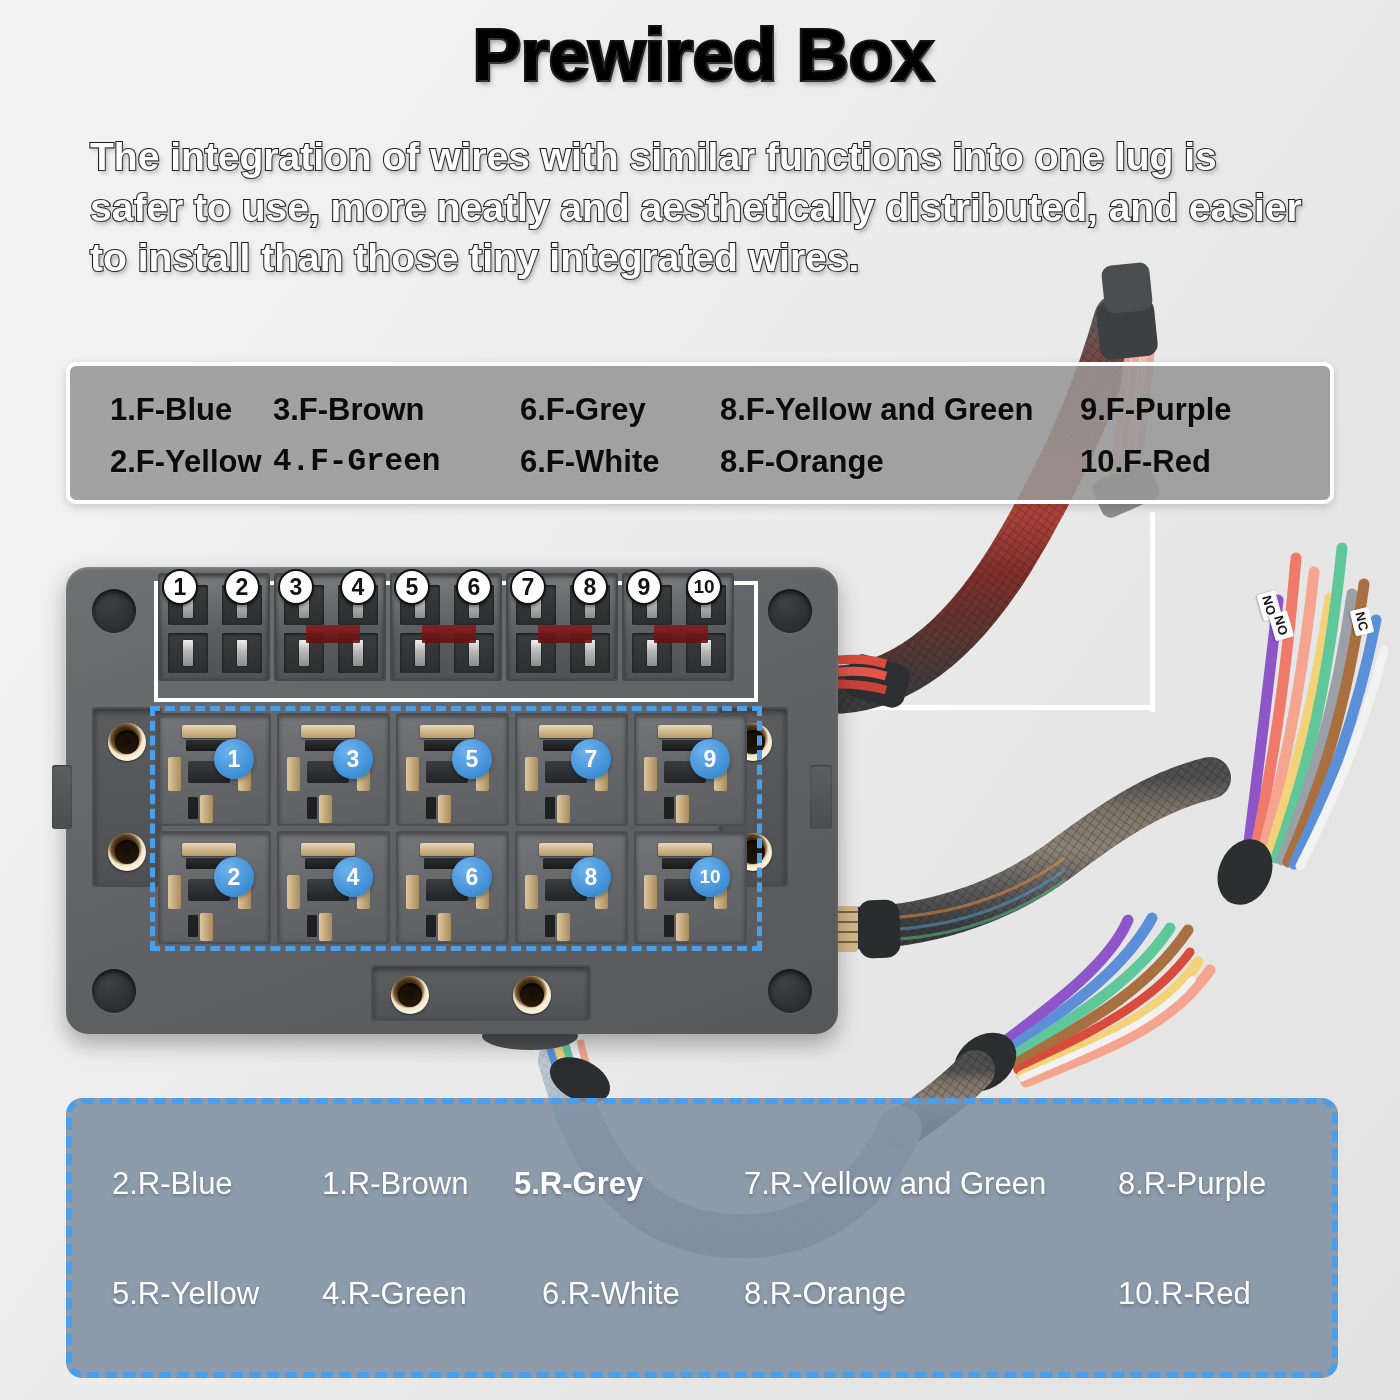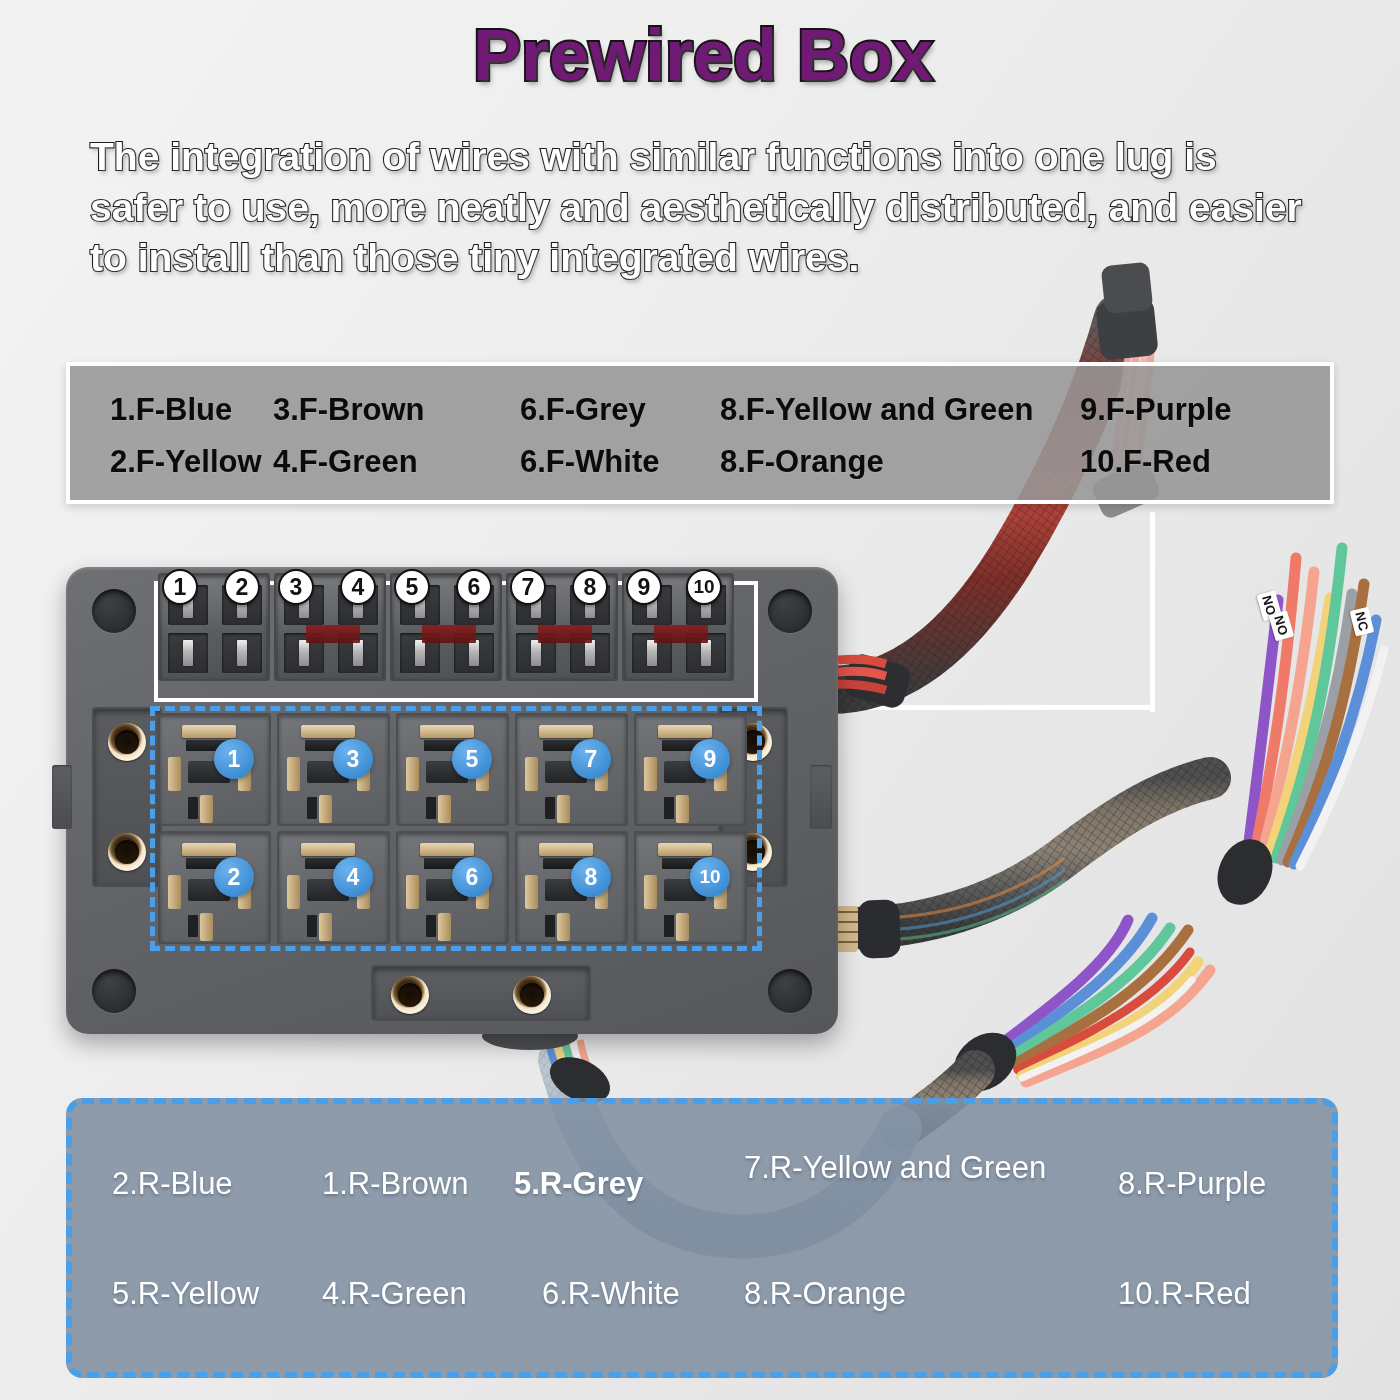--- a/index.html
+++ b/index.html
@@ -8,21 +8,21 @@
     font-family:"Liberation Sans", sans-serif;
     background:linear-gradient(125deg,#f3f3f3 0%,#eeeeee 35%,#e7e7e7 65%,#e2e2e2 100%);
     position:relative;
   }
   #stage { position:absolute; inset:0; }
 
   
   .title {
     position:absolute; left:0; top:14px; width:1400px; text-align:center;
     font-size:72px; font-weight:bold; letter-spacing:0px;
-    color:#701a75;
+    color:#000000;
     -webkit-text-stroke:4px #141414;
     paint-order:stroke fill;
     text-shadow:2px 4px 5px rgba(90,90,90,.55);
     padding-left:6px;
   }
   .subtitle {
     position:absolute; left:90px; top:132px; width:1230px;
     font-size:39px; font-weight:bold; line-height:1.30;
     color:#ffffff; -webkit-text-stroke:2.2px #1b1b1b;
     paint-order:stroke fill;
@@ -31,21 +31,21 @@
 
   
   .bracket { position:absolute; border:5px solid #ffffff; }
   #br-v     { left:1150px; top:512px; width:5px; height:200px; background:#fff; border:none; }
   #br-h2    { left:650px;  top:705px; width:505px; height:5px; background:#fff; border:none; }
   #br-h3    { left:650px;  top:585px; width:5px;  height:125px; background:#fff; border:none; }
 
   
   #legend-top {
     position:absolute; left:66px; top:362px; width:1268px; height:142px;
-    background:rgba(150,150,150,.88); border:4px solid #ffffff; border-radius:2px;
+    background:rgba(150,150,150,.88); border:4px solid #ffffff; border-radius:10px;
     box-shadow:0 3px 9px rgba(0,0,0,.16);
   }
   #legend-top .lt-item {
     position:absolute; font-size:31px; font-weight:600; color:#0b0b0b;
     white-space:nowrap; text-shadow:0 1px 0 rgba(255,255,255,.12);
   }
 
   
   #legend-bottom {
     position:absolute; left:66px; top:1098px; width:1272px; height:280px;
@@ -300,21 +300,21 @@
       </g>
       <ellipse cx="580" cy="1080" rx="32" ry="20" fill="#2b2d30" transform="rotate(26 580 1080)"></ellipse>
       <ellipse cx="530" cy="1036" rx="48" ry="14" fill="#4e5053"></ellipse>
     </g>
   </svg>
 
   <div id="legend-top">
       <div class="lt-item" style="left: 40px; top: 26px;">1.F-Blue</div>
       <div class="lt-item" style="left: 40px; top: 78px;">2.F-Yellow</div>
       <div class="lt-item" style="left: 203px; top: 26px;">3.F-Brown</div>
-      <div class="lt-item" style="left: 203px; top: 78px;">4.F-Green</div>
+      <div class="lt-item" style="left: 203px; top: 78px; font-family: Liberation Mono, monospace;">4.F-Green</div>
       <div class="lt-item" style="left: 450px; top: 26px;">6.F-Grey</div>
       <div class="lt-item" style="left: 450px; top: 78px;">6.F-White</div>
       <div class="lt-item" style="left: 650px; top: 26px;">8.F-Yellow and Green</div>
       <div class="lt-item" style="left: 650px; top: 78px;">8.F-Orange</div>
       <div class="lt-item" style="left: 1010px; top: 26px;">9.F-Purple</div>
       <div class="lt-item" style="left: 1010px; top: 78px;">10.F-Red</div>
     </div>
 
   <div id="fusebox">
     <div class="mount-hole mh-tl"></div>
@@ -506,21 +506,21 @@
       <div class="badge-relay wide" style="left: 624px; top: 290px;">10</div>
     </div>
 
   <div id="legend-bottom">
       <div class="lb-item" style="left: 40px; top: 62px;">2.R-Blue</div>
       <div class="lb-item" style="left: 40px; top: 172px;">5.R-Yellow</div>
       <div class="lb-item" style="left: 250px; top: 62px;">1.R-Brown</div>
       <div class="lb-item" style="left: 250px; top: 172px;">4.R-Green</div>
       <div class="lb-item" style="left: 442px; top: 62px; font-weight: bold;">5.R-Grey</div>
       <div class="lb-item" style="left: 470px; top: 172px;">6.R-White</div>
-      <div class="lb-item" style="left: 672px; top: 46px;">7.R-Yellow and Green</div>
+      <div class="lb-item" style="left: 672px; top: 62px;">7.R-Yellow and Green</div>
       <div class="lb-item" style="left: 672px; top: 172px;">8.R-Orange</div>
       <div class="lb-item" style="left: 1046px; top: 62px;">8.R-Purple</div>
       <div class="lb-item" style="left: 1046px; top: 172px;">10.R-Red</div>
     </div>
 
   <div class="wirelbl" style="left:1256px;top:596px;transform:rotate(74deg);">NO</div>
   <div class="wirelbl" style="left:1268px;top:616px;transform:rotate(74deg);">NO</div>
   <div class="wirelbl" style="left:1349px;top:612px;transform:rotate(76deg);">NC</div>
 
 </div>

